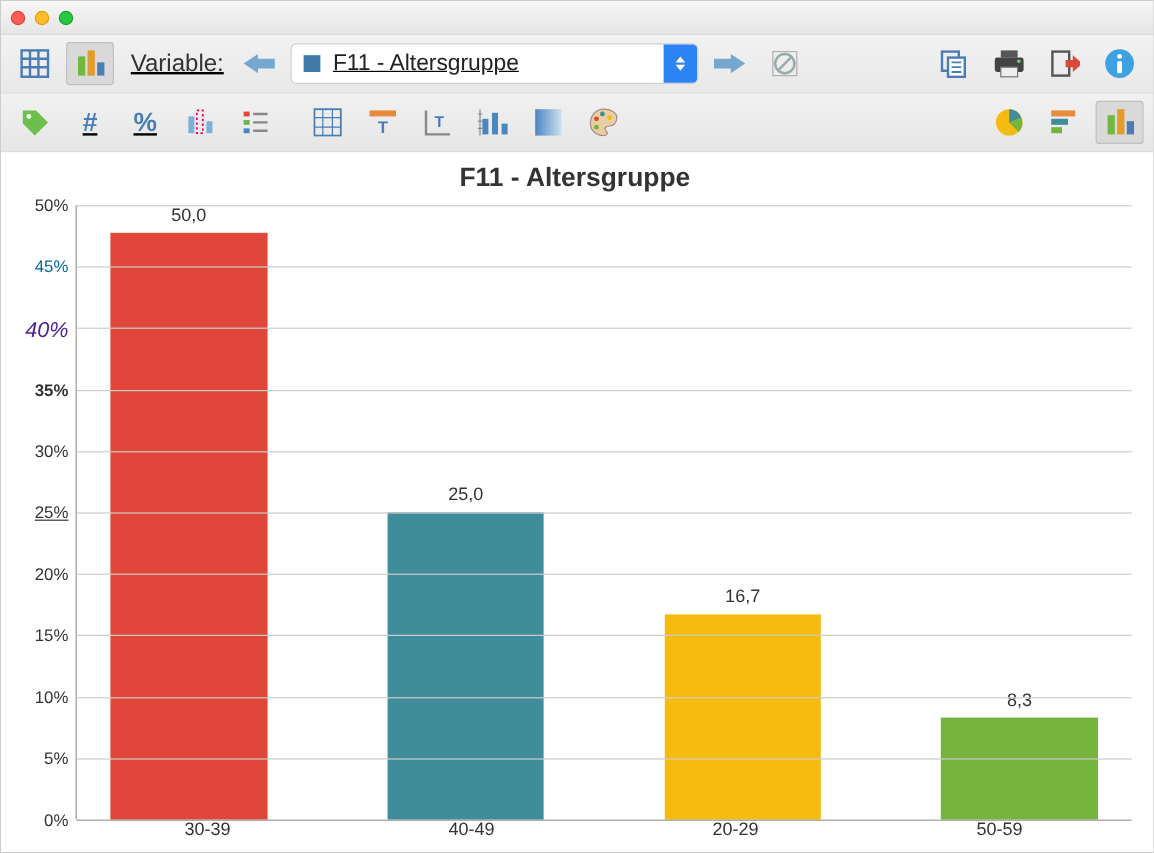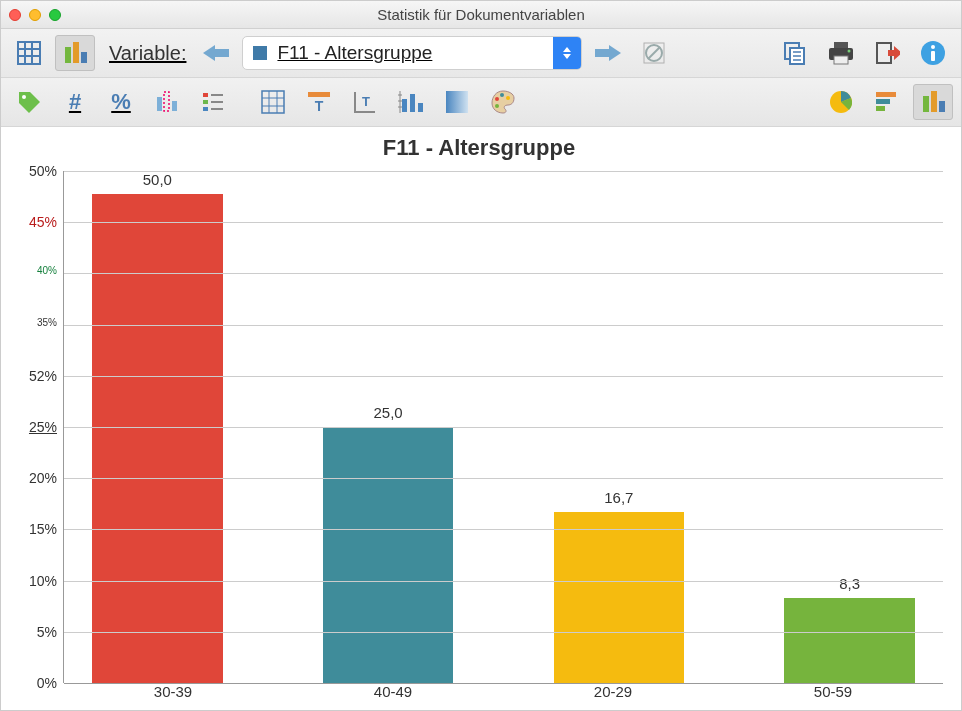--- a/index.html
+++ b/index.html
@@ -84,21 +84,20 @@
 <body>
 
 <div class="window">
 
   <div class="titlebar">
     <div class="traffic">
       <span class="tl-red"></span>
       <span class="tl-yellow"></span>
       <span class="tl-green"></span>
     </div>
-    <div class="title">Statistik für Dokumentvariablen</div>
   </div>
 
   <div class="toolbar">
     <div class="ibtn">
       <svg class="icon" width="26" height="26">
         <rect x="2" y="2" width="22" height="22" fill="none" stroke="#4a7db3" stroke-width="2"></rect>
         <line x1="2" y1="9" x2="24" y2="9" stroke="#4a7db3" stroke-width="2"></line>
         <line x1="2" y1="16" x2="24" y2="16" stroke="#4a7db3" stroke-width="2"></line>
         <line x1="9" y1="2" x2="9" y2="24" stroke="#4a7db3" stroke-width="2"></line>
         <line x1="16" y1="2" x2="16" y2="24" stroke="#4a7db3" stroke-width="2"></line>
@@ -289,24 +288,24 @@
     <div class="chart-title">F11 - Altersgruppe</div>
 
     <div class="plot">
       <div class="yaxis" id="yaxis" style="position: relative; width: 48px;">
           <div style="position: absolute; right: 6px; top: calc(100% - 8px); font-size: 14px; color: rgb(51, 51, 51);">0%</div>
           <div style="position: absolute; right: 6px; top: calc(90% - 8px); font-size: 14px; color: rgb(51, 51, 51);">5%</div>
           <div style="position: absolute; right: 6px; top: calc(80% - 8px); font-size: 14px; color: rgb(51, 51, 51);">10%</div>
           <div style="position: absolute; right: 6px; top: calc(70% - 8px); font-size: 14px; color: rgb(51, 51, 51);">15%</div>
           <div style="position: absolute; right: 6px; top: calc(60% - 8px); font-size: 14px; color: rgb(51, 51, 51);">20%</div>
           <div style="position: absolute; right: 6px; top: calc(50% - 8px); font-size: 14px; color: rgb(51, 51, 51); text-decoration: underline;">25%</div>
-          <div style="position: absolute; right: 6px; top: calc(40% - 8px); font-size: 14px; color: rgb(51, 51, 51);">52%</div>
-          <div style="position: absolute; right: 6px; top: calc(30% - 8px); font-size: 10px; color: rgb(51, 51, 51);">35%</div>
-          <div style="position: absolute; right: 6px; top: calc(20% - 8px); font-size: 10px; color: #15803d;">40%</div>
-          <div style="position: absolute; right: 6px; top: calc(10% - 8px); font-size: 14px; color: #b91c1c;">45%</div>
+          <div style="position: absolute; right: 6px; top: calc(40% - 8px); font-size: 14px; color: rgb(51, 51, 51);">30%</div>
+          <div style="position: absolute; right: 6px; top: calc(30% - 8px); font-size: 14px; color: rgb(51, 51, 51); font-weight: bold;">35%</div>
+          <div style="position: absolute; right: 6px; top: calc(20% - 8px); font-size: 18px; color: #4c1d95; font-style: italic;">40%</div>
+          <div style="position: absolute; right: 6px; top: calc(10% - 8px); font-size: 14px; color: #0369a1;">45%</div>
           <div style="position: absolute; right: 6px; top: calc(0% - 8px); font-size: 14px; color: rgb(51, 51, 51);">50%</div>
         </div>
       <div class="grid" id="grid">
         <div class="bars" id="bars">
             <div class="bar-wrap" style="height: 100%; justify-content: flex-end;">
               <div class="bar-label-top">50,0</div>
               <div class="bar" style="height: 100%; background: rgb(224, 70, 57);"></div>
             </div>
             <div class="bar-wrap" style="height: 100%; justify-content: flex-end;">
               <div class="bar-label-top">25,0</div>

